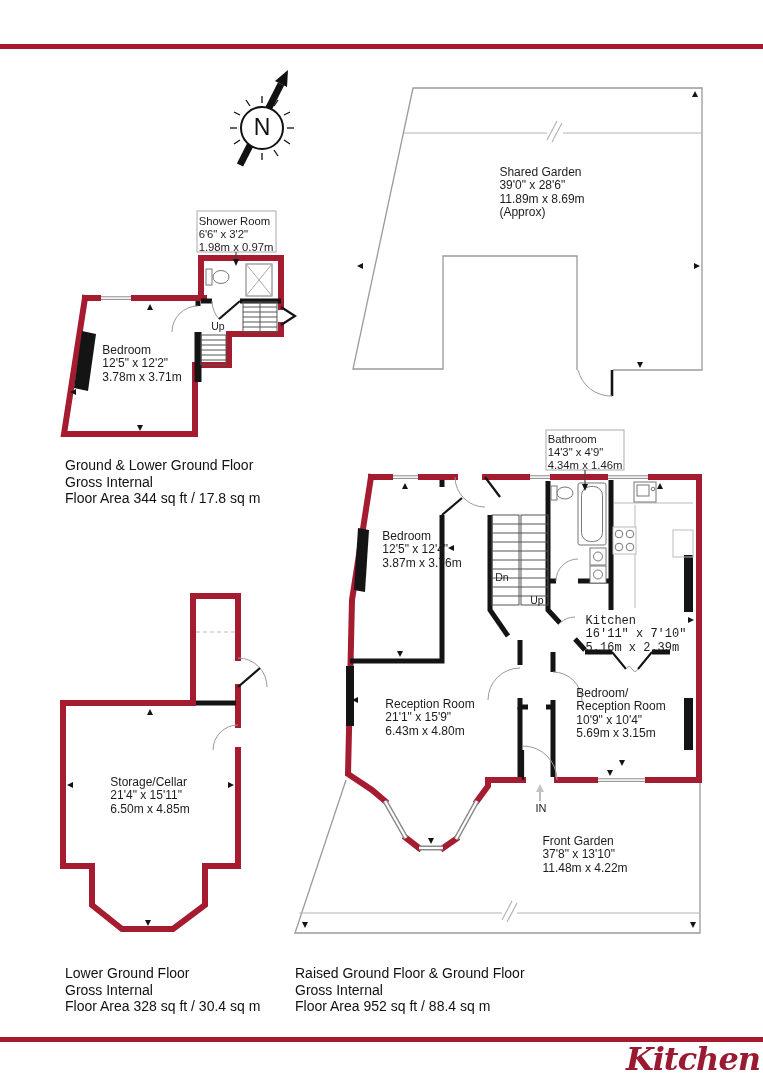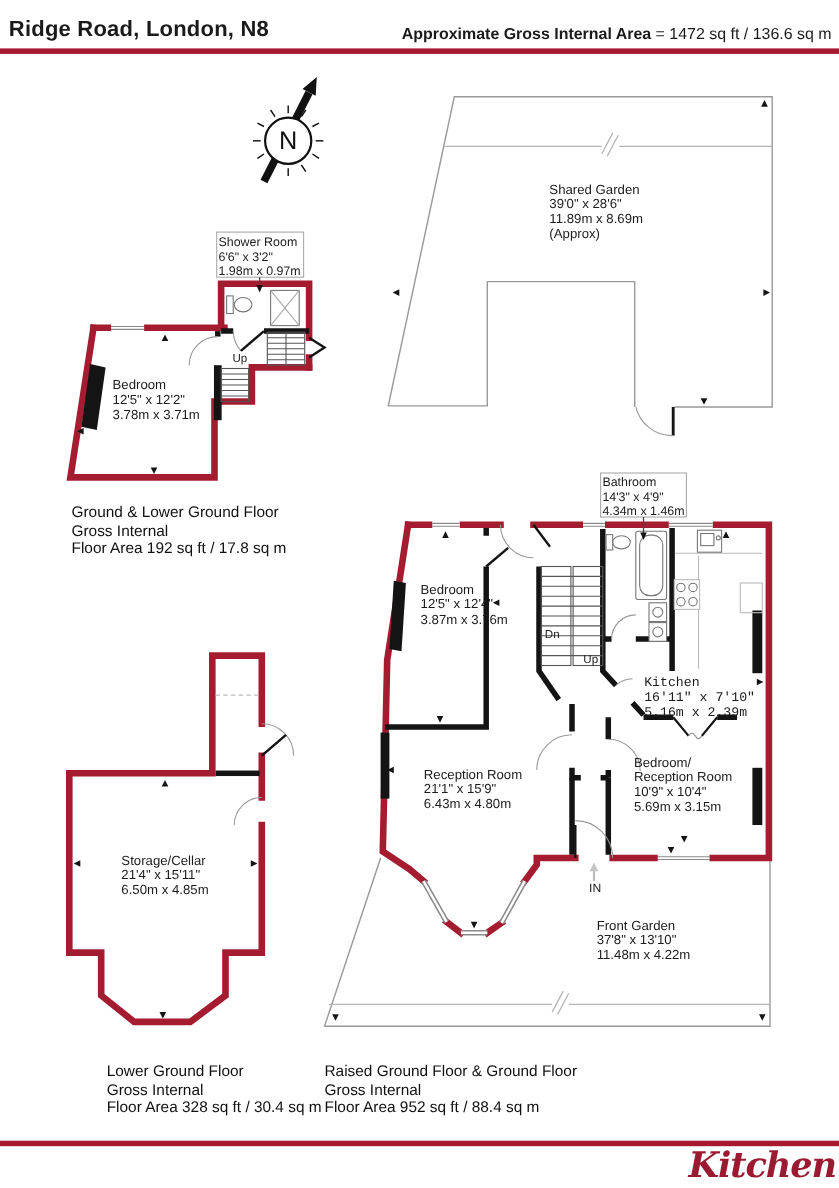--- a/index.html
+++ b/index.html
@@ -20,24 +20,20 @@
   .north-label{position:absolute;transform:translateX(-50%);font-size:23px;color:#111;}
   .floor-summary{position:absolute;font-size:14px;line-height:16.6px;color:#111;white-space:nowrap;}
   .logo{position:absolute;right:3px;top:1040px;font-family:"DejaVu Serif",serif;
         font-style:italic;font-weight:bold;font-size:32px;color:#9A1B31;letter-spacing:-1px;}
 </style>
 </head>
 <body>
 
 <div class="page">
 
-  <div class="header">
-    <span class="title">Ridge Road, London, N8</span>
-    <span class="area"><span class="lbl">Approximate Gross Internal Area</span> <span>= 1472 sq ft / 136.6 sq m</span></span>
-  </div>
   <div class="redbar bar-top"></div>
 
   <svg class="plan" width="763" height="1080" viewBox="0 0 763 1080">
 
     <g stroke="#111">
       <line x1="240" y1="165" x2="281" y2="84" stroke-width="7"></line>
       <polygon points="288,70 287,87 275,81" fill="#111" stroke="none"></polygon>
       <circle cx="262" cy="128" r="21" fill="#fff" stroke-width="2"></circle>
       <g stroke-width="1.3">
         <line x1="287" y1="128" x2="294" y2="128"></line>
@@ -331,24 +327,24 @@
     <div>11.48m x 4.22m</div>
   </div>
 
   <div class="tiny-label" style="left:502px;top:571px;">Dn</div>
   <div class="tiny-label" style="left:537px;top:594px;">Up</div>
   <div class="tiny-label" style="left:541px;top:802px;font-size:11px;">IN</div>
 
   <div class="floor-summary" style="left:65px;top:457px;">
     <div>Ground &amp; Lower Ground Floor</div>
     <div>Gross Internal</div>
-    <div>Floor Area 192 sq ft / 17.8 sq m</div>
-  </div>
-
-  <div class="floor-summary" style="left:65px;top:965px;margin-left:32px;">
+    <div>Floor Area 344 sq ft / 17.8 sq m</div>
+  </div>
+
+  <div class="floor-summary" style="left:65px;top:965px;">
     <div>Lower Ground Floor</div>
     <div>Gross Internal</div>
     <div>Floor Area 328 sq ft / 30.4 sq m</div>
   </div>
 
   <div class="floor-summary" style="left:295px;top:965px;">
     <div>Raised Ground Floor &amp; Ground Floor</div>
     <div>Gross Internal</div>
     <div>Floor Area 952 sq ft / 88.4 sq m</div>
   </div>

